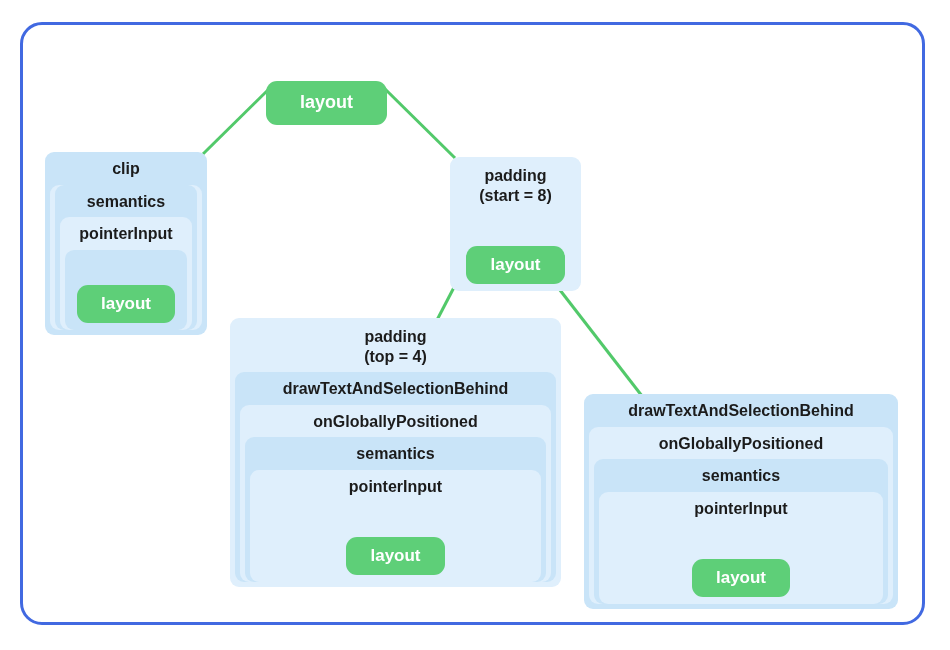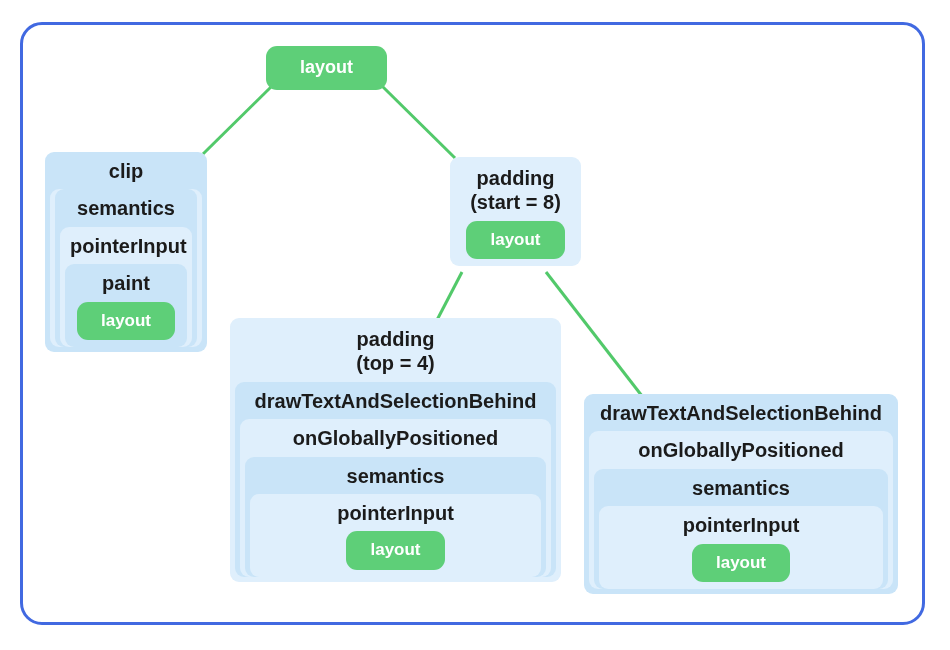--- a/index.html
+++ b/index.html
@@ -53,21 +53,21 @@
   }
 
   
   .blue-a { background: #c9e4f8; }
   .blue-b { background: #dfeffc; }
 
   .node-label {
     display: block;
     color: #1b1b1b;
     font-weight: bold;
-    font-size: 20px;
+    font-size: 16px;
     line-height: 1.22;
     padding: 7px 10px 6px 10px;
     white-space: nowrap;
   }
 
   .node-label.two-line {
     white-space: pre-line;
     padding-top: 9px;
     border-radius: 9px;
   }
@@ -76,20 +76,21 @@
   .nest {
     margin: 0 5px 5px 5px;
     border-radius: 9px;
   }
 
   
   .chip {
     background: #5ecf78;
     border-radius: 11px;
     text-align: center;
+    margin-top: 35px;
   }
   .chip-label {
     display: block;
     color: #ffffff;
     font-weight: bold;
     font-size: 17px;
     line-height: 1.2;
     padding: 10px 26px;
     white-space: nowrap;
   }
@@ -139,21 +140,20 @@
   </div>
 
   <div id="clip-branch" class="node blue-a">
     <span class="node-label">clip</span>
     <div class="nest blue-b">
       <div class="nest blue-a">
         <span class="node-label">semantics</span>
         <div class="nest blue-b">
           <span class="node-label">pointerInput</span>
           <div class="nest blue-a">
-            <span class="node-label">paint</span>
             <div class="chip-holder">
               <div class="chip">
                 <span class="chip-label">layout</span>
               </div>
             </div>
           </div>
         </div>
       </div>
     </div>
   </div>

